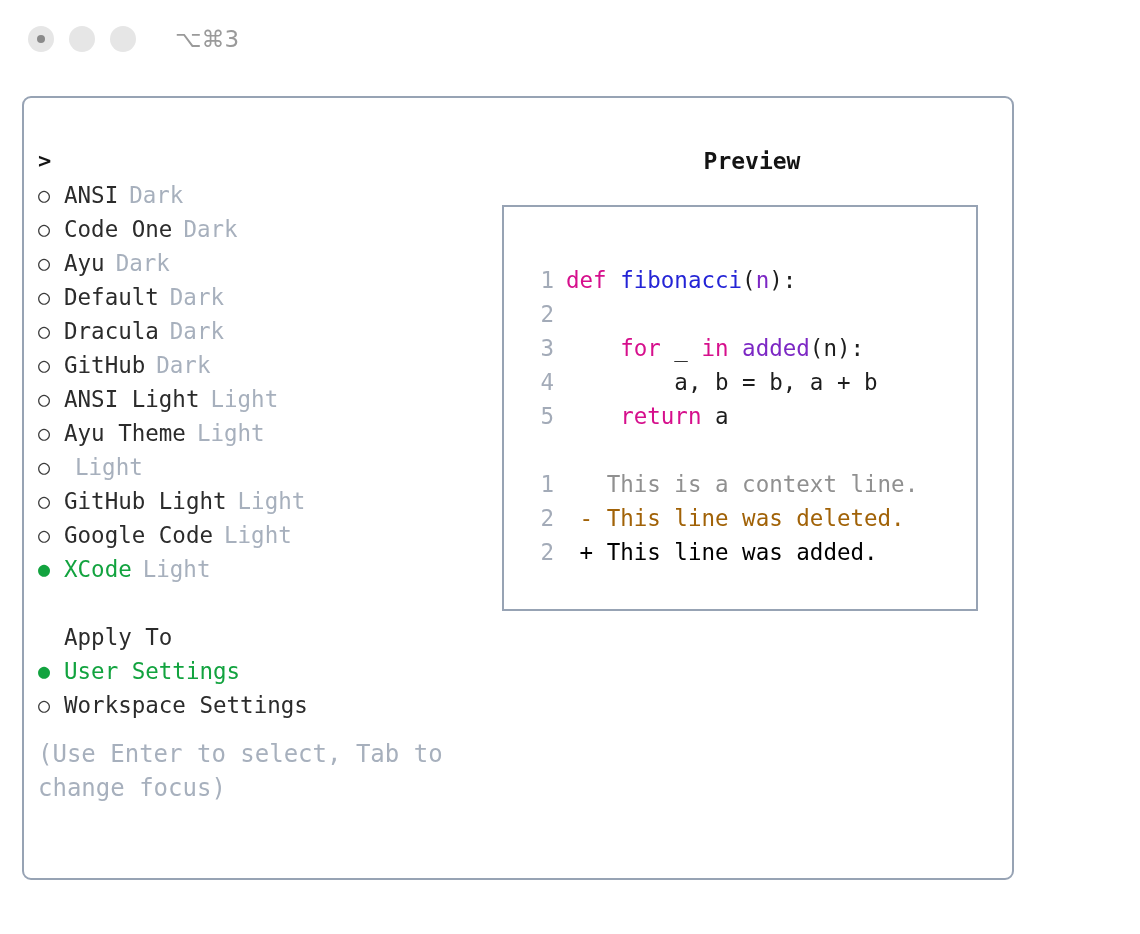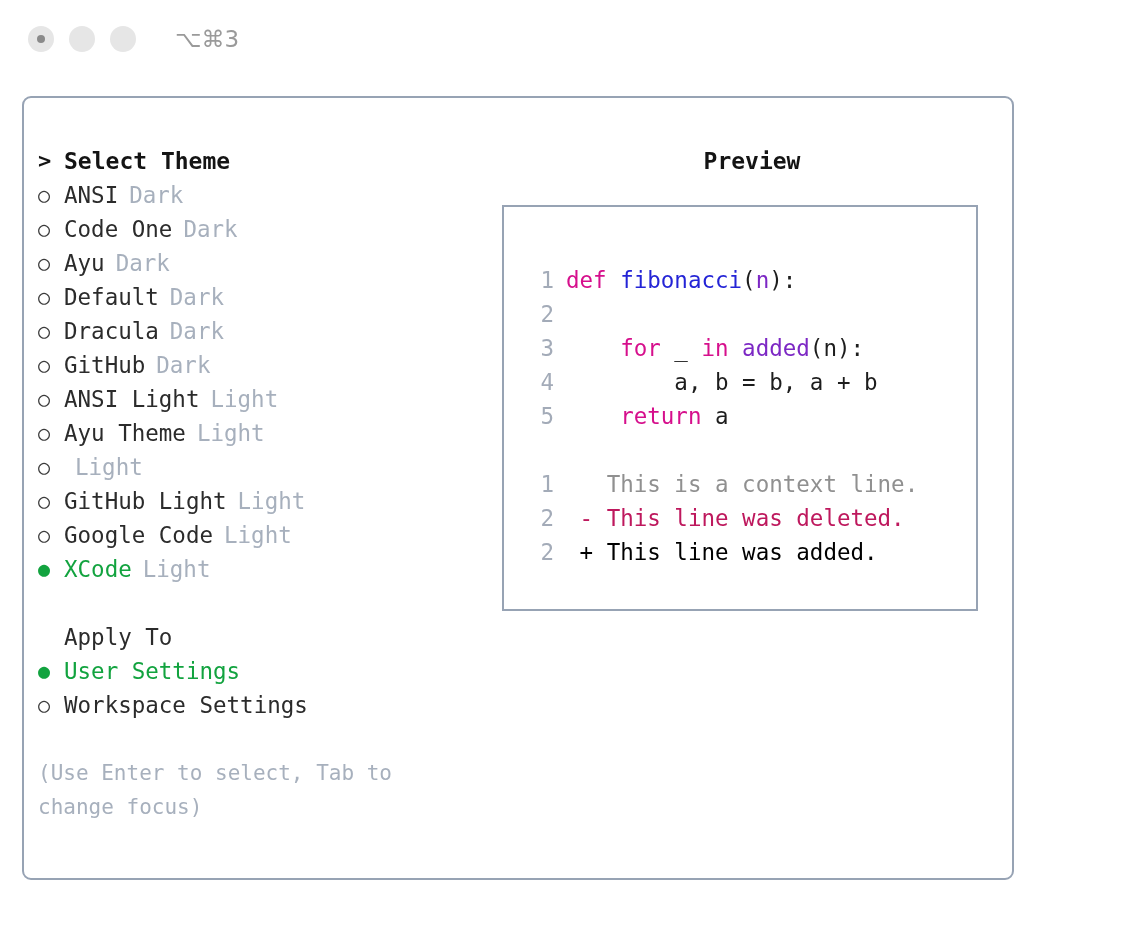--- a/index.html
+++ b/index.html
@@ -131,23 +131,23 @@
   .subheading {
     height: 34px;
     display: flex;
     align-items: center;
     font-size: 22.5px;
     color: #2b2b2b;
   }
   .subheading .marker { color: transparent; }
 
   .hint {
-    margin-top: 34px;
+    margin-top: 15px;
     color: #a7b0bd;
-    font-size: 21px;
+    font-size: 24px;
     line-height: 34px;
     width: 408px;
   }
 
   
   .right-col {
     position: absolute;
     left: 478px;
     top: 46px;
     width: 500px;
@@ -185,21 +185,21 @@
     margin-right: 12px;
   }
   .blank-line { height: 34px; }
 
   .tok-kw   { color: #d60f8c; }
   .tok-fn   { color: #2424d6; }
   .tok-num  { color: #2424d6; }
   .tok-var  { color: #7c27c4; }
   .tok-plain{ color: #1d1d1d; }
   .tok-ctx  { color: #909090; }
-  .tok-del  { color: #be185d; }
+  .tok-del  { color: #a16207; }
   .tok-add  { color: #000000; }
 </style>
 </head>
 <body>
 
 <div class="window">
 
   <div class="titlebar">
     <div class="dot">
         <span class="inner"></span>
@@ -209,21 +209,20 @@
     <div class="shortcut">⌥⌘3</div>
   </div>
 
   <div class="panel">
     <div class="columns">
 
       <div class="left-col">
 
         <div class="row heading">
           <span class="marker">&gt;</span>
-          <span>Select Theme</span>
         </div>
 
         <div id="theme-rows">
             <div class="row"><span class="marker">○</span><span class="label">ANSI</span><span class="variant">Dark</span></div>
             <div class="row"><span class="marker">○</span><span class="label">Code One</span><span class="variant">Dark</span></div>
             <div class="row"><span class="marker">○</span><span class="label">Ayu</span><span class="variant">Dark</span></div>
             <div class="row"><span class="marker">○</span><span class="label">Default</span><span class="variant">Dark</span></div>
             <div class="row"><span class="marker">○</span><span class="label">Dracula</span><span class="variant">Dark</span></div>
             <div class="row"><span class="marker">○</span><span class="label">GitHub</span><span class="variant">Dark</span></div>
             <div class="row"><span class="marker">○</span><span class="label">ANSI Light</span><span class="variant">Light</span></div>

